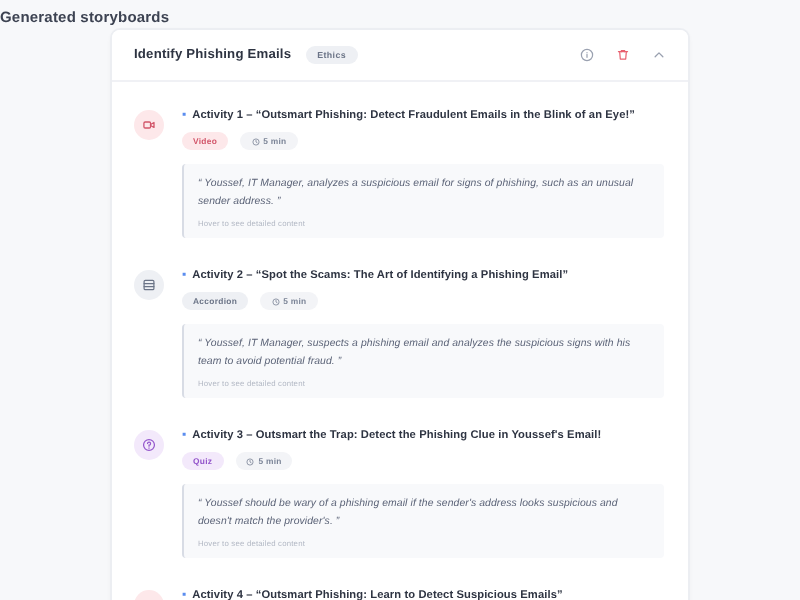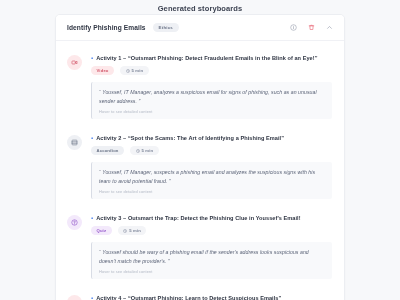--- a/index.html
+++ b/index.html
@@ -6,21 +6,20 @@
   html, body {
     width: 400px; height: 300px;
     overflow: hidden;
     background: #f7f8fa;
     font-family: "Liberation Sans", sans-serif;
     -webkit-font-smoothing: antialiased;
   }
   .page { width: 400px; height: 300px; position: relative; background: #f7f8fa; }
 
   .page-title {
-    text-align: center;
     font-size: 7.5px;
     color: #3d4352;
     font-weight: 600;
     padding-top: 4px;
     letter-spacing: 0.1px;
   }
 
   .card {
     position: absolute;
     left: 55px; top: 14px;

